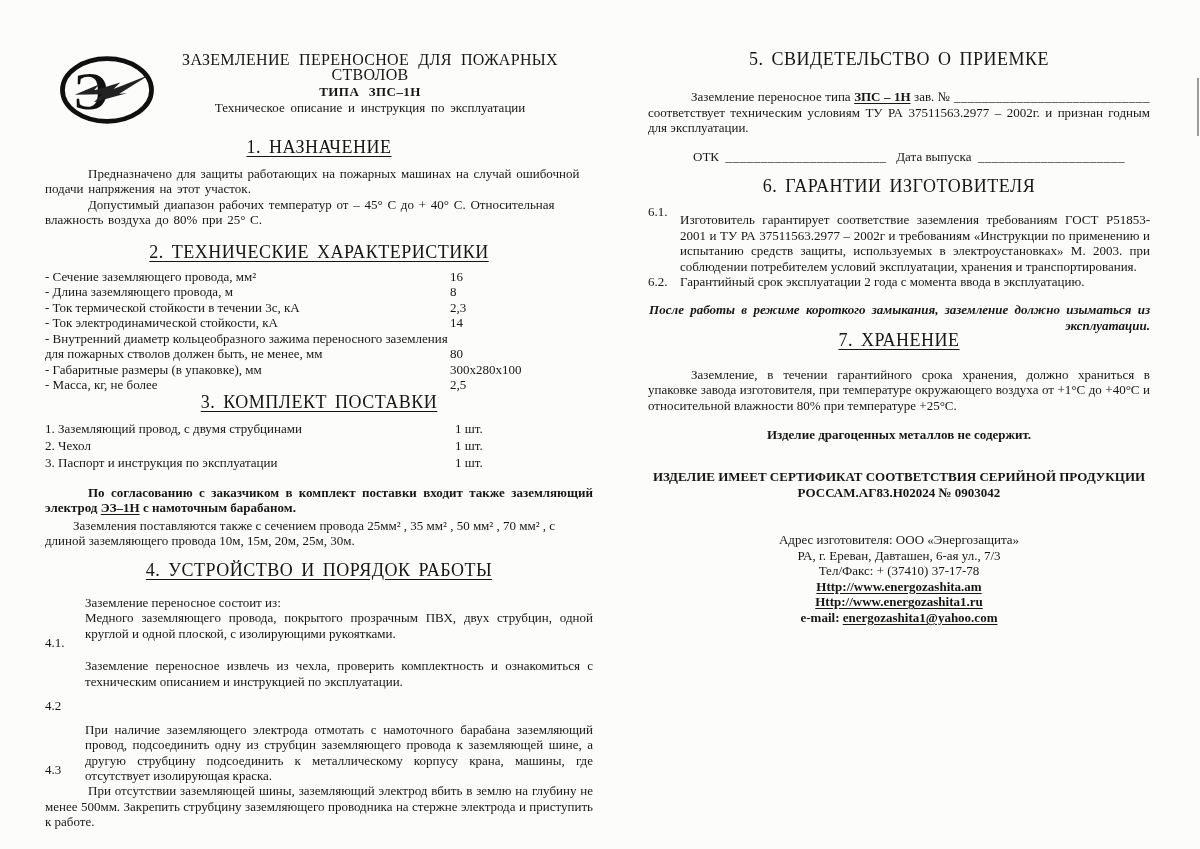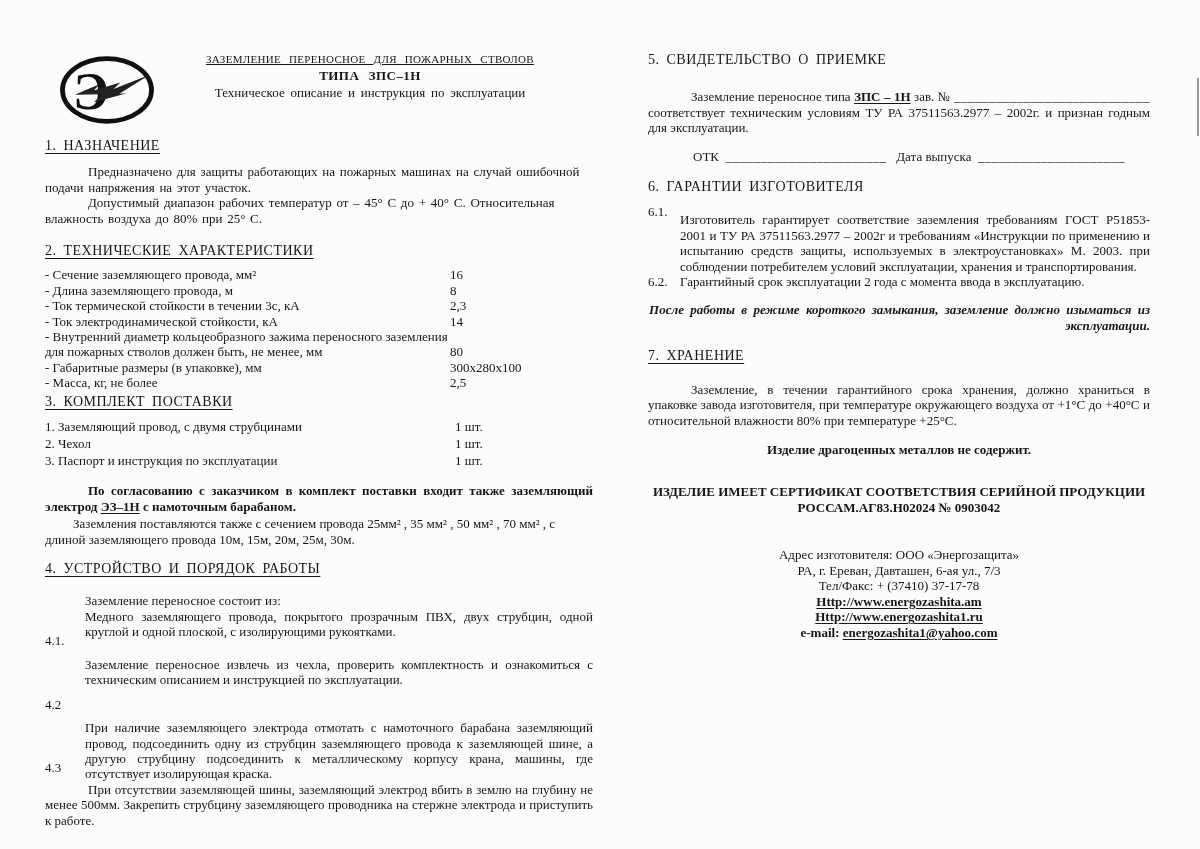--- a/index.html
+++ b/index.html
@@ -12,25 +12,25 @@
     box-shadow:0 0 4px rgba(0,0,0,.25);
   }
   .edge-artifact { position:absolute; right:1px; top:78px; width:2px; height:58px; background:#9a9a9a; }
   .col { position:absolute; top:52px; }
   .col-left  { left:45px;  width:548px; }
   .col-right { left:648px; width:502px; }
 
   .header { position:relative; min-height:62px; }
   .logo { position:absolute; left:12px; top:2px; width:100px; height:72px; }
   .titleblock { margin-left:110px; width:430px; text-align:center; }
-  .title1 { font-size:11px; word-spacing:5px; letter-spacing:.3px;text-decoration:underline; }
+  .title1 { font-size:16px; word-spacing:5px; letter-spacing:.3px; }
   .title2 { font-weight:bold; word-spacing:6px; letter-spacing:.4px; margin-top:1px; }
   .title3 { word-spacing:2.5px; margin-top:1px; }
 
-  .h { text-align:left; font-size:14px; letter-spacing:.5px; word-spacing:3px; }
+  .h { text-align:center; font-size:18px; letter-spacing:.5px; word-spacing:3px; }
   .h.u { text-decoration:underline; text-underline-offset:3px; }
 
   p { margin:0; }
   .ind  { text-indent:43px; }
   .ind2 { text-indent:28px; }
   .just { text-align:justify;margin-top:8px; }
   .ws   { word-spacing:1.5px; }
 
   .row { display:flex; align-items:flex-end; }
   .spec-label { width:405px; }
@@ -60,21 +60,21 @@
   .mt-note { margin-top:15px; }
   .mt-note2 { margin-top:2px; }
   .mt-s4h { margin-top:14px; }
   .mt-41 { margin-top:9px; }
   .mt-4last { margin-top:0; }
   .mt-r-p1 { margin-top:22px; }
   .mt-otk { margin-top:13px; }
   .mt-s6h { margin-top:15px; }
   .mt-61 { margin-top:10px; }
   .mt-warn { margin-top:13px; }
-  .mt-s7h { margin-top:15px; }
+  .mt-s7h { }
   .mt-s7p { margin-top:18px; }
   .mt-s8h { margin-top:14px; }
   .mt-s8p { margin-top:14px; }
   .mt-cert { margin-top:27px; }
   .mt-addr { margin-top:32px; }
 </style>
 </head>
 <body>
 
 <div class="page">

